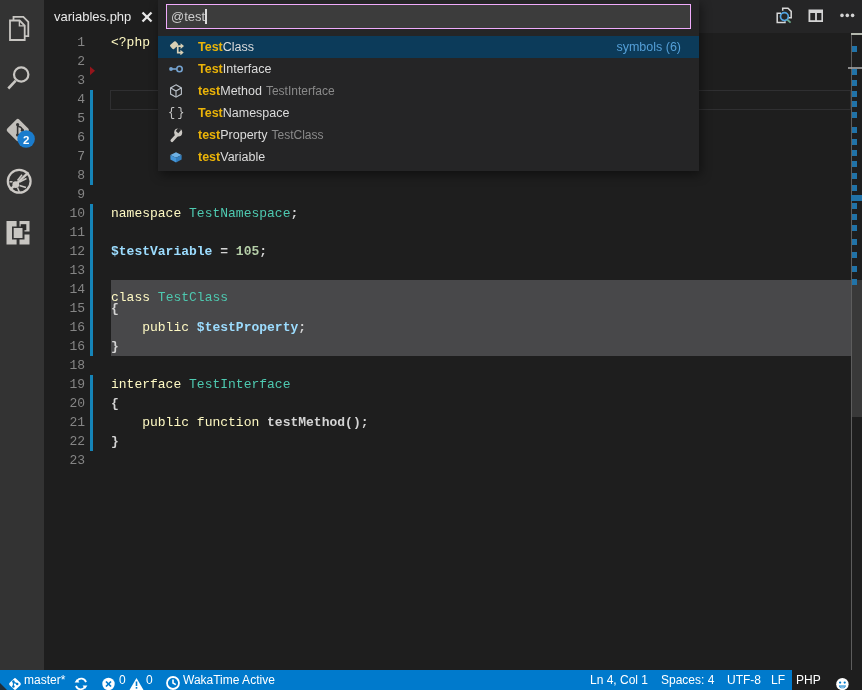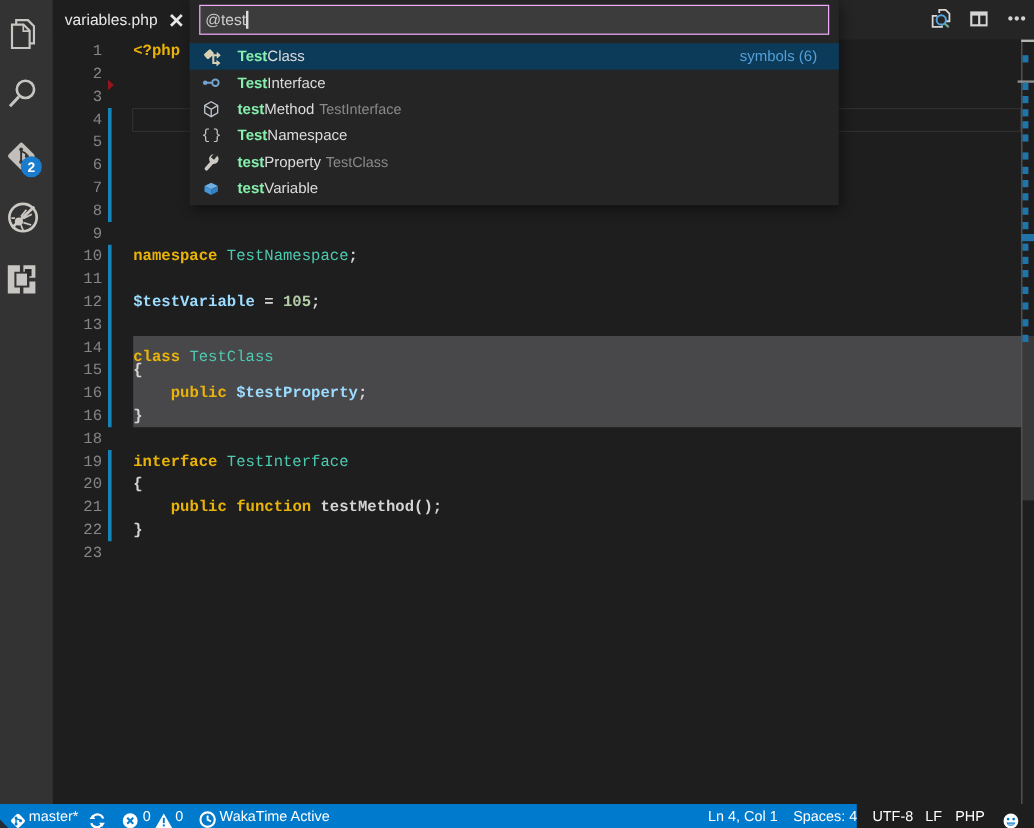--- a/index.html
+++ b/index.html
@@ -6,46 +6,46 @@
 .abs{position:absolute}
 
 #activity{left:0;top:0;width:44px;height:670px;background:#333333}
 
 #tabbar{left:44px;top:0;width:818px;height:33px;background:#252526}
 #tab{left:44px;top:0;width:114px;height:33px;background:#1e1e1e;color:#e9e9e9;font-size:13px;line-height:33px}
 #tab span.lbl{position:absolute;left:10px;top:0}
 
 .lnum{left:44px;width:41px;color:#858585;font-family:"Liberation Mono",monospace;font-size:13px;line-height:19px;text-align:right;height:19px}
 .code{left:111px;height:19px;font-family:"Liberation Mono",monospace;font-size:13px;line-height:19px;white-space:pre;color:#d4d4d4;font-weight:bold}
-.code .k{color:#eab308;font-weight:bold}
+.code .k{color:#fef9c3;font-weight:normal}
 .code .t{color:#4ec9b0;font-weight:normal}
 .code .v{color:#9cdcfe}
 .code .n{color:#b5cea8}
 #rangehl{left:111px;top:280px;width:740px;height:76px;background:#48484a}
 #curline{left:110px;top:90px;width:741px;height:20px;border:1px solid #2f2f31}
 .gutbar{left:89.5px;width:3px;background:#1584b8}
 
 #rulerline{left:850.5px;top:33px;width:1px;height:637px;background:rgba(145,145,145,0.55)}
 #slider{left:851.5px;top:280px;width:10.5px;height:137px;background:rgba(121,121,121,0.30)}
 #cursmark{left:848px;top:67px;width:14px;height:2px;background:rgba(170,170,170,0.78)}
 .rmark{left:852px;width:4.5px;height:6px;background:#2173a8}
 
 #qo{left:158px;top:0;width:541px;height:171px;background:#252526;box-shadow:2px 4px 10px rgba(0,0,0,0.45);z-index:30}
 #qoinput{position:absolute;left:8px;top:4px;width:525px;height:25px;background:#3c3c3c;border:1px solid #f0abfc;color:#cccccc;font-size:13px;line-height:23px}
 #qoinput .txt{position:absolute;left:4px;top:0}
 #caret{position:absolute;left:38px;top:4px;width:1.5px;height:15px;background:#dcdcdc}
 .row{position:absolute;left:0;width:541px;height:22px;font-size:12.5px;line-height:22px;color:#dcdcdc}
 .row.sel{background:#0c3b5a}
 .row .ic{position:absolute;left:10px;top:3px;width:16px;height:16px}
 .row .lab{position:absolute;left:40px;top:0;white-space:pre}
-.row b{color:#86efac;font-weight:bold}
+.row b{color:#eab308;font-weight:bold}
 .row .sec{color:#8a8a8a;margin-left:4px;font-size:12px}
 .row .grp{position:absolute;right:18px;top:0;color:#549fd7}
 
-#status{left:0;top:670px;width:714px;height:20px;background:#007acc;color:#ffffff;font-size:12px}
+#status{left:0;top:670px;width:792px;height:20px;background:#007acc;color:#ffffff;font-size:12px}
 #status .it{position:absolute;top:0;height:20px;line-height:20px;white-space:pre}
 
 </style></head>
 <body>
 <div id="root">
   <div class="abs" id="tabbar"></div>
   <div class="abs" id="activity"></div>
 
   <svg class="abs" style="left:0;top:0" width="44" height="260">
 

